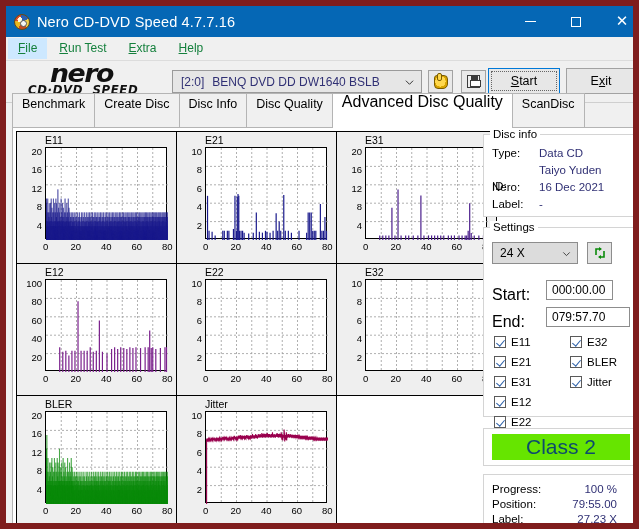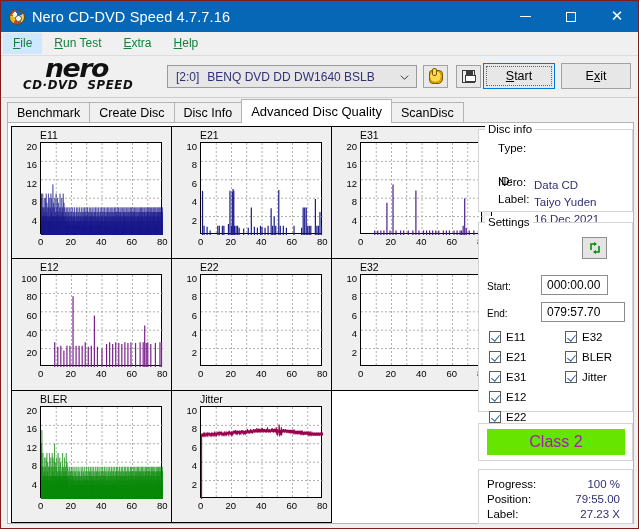--- a/index.html
+++ b/index.html
@@ -7,21 +7,21 @@
     margin: 0; padding: 0;
     width: 639px; height: 529px;
     overflow: hidden;
     font-family: "Liberation Sans", sans-serif;
     background: #f0f0f0;
   }
   #app {
     position: relative;
     width: 639px; height: 529px;
     background: #f0f0f0;
-    border: 1px solid #7f1d1d;
+    border: 6px solid #7f1d1d;
     overflow: hidden;
   }
 
   
   #titlebar {
     position: absolute; left: 0; top: 0;
     width: 639px; height: 31px;
     background: #0567b5;
     display: flex; align-items: center;
   }
@@ -171,35 +171,35 @@
 
   
   #tabstrip {
     position: absolute; left: 6px; top: 99px;
     width: 627px; height: 23px;
     display: flex; align-items: flex-end;
     font-size: 12.5px; color: #000;
   }
   .tab {
     height: 21px;
-    padding: 0 9px;
-    display: flex; align-items: center;
+    padding: 17px 9px;
+    display: flex; align-items: flex-end;
     background: #f0f0f0;
     border: 1px solid #b4b4b4;
     border-bottom: none;
     margin-right: -1px;
     white-space: nowrap;
   }
   .tab.selected {
     height: 24px;
     background: #ffffff;
     border-color: #b4b4b4;
     position: relative;
     z-index: 3;
-    font-size: 13px;
+    font-size: 16px;
   }
 
   
   #content {
     position: absolute; left: 6px; top: 121px;
     width: 627px; height: 402px;
     background: #ffffff;
     border: 1px solid #b4b4b4;
   }
 
@@ -259,42 +259,42 @@
     background: #ffffff;
   }
   .gb-legend {
     position: absolute; top: -7px; left: 6px;
     background: #ffffff;
     padding: 0 3px;
     font-size: 11.5px; color: #000;
   }
   #gb-discinfo { left: 0; top: 4px; width: 155px; height: 83px; }
   .di-row { position: absolute; font-size: 11.5px; }
-  .di-key { left: 8px; color: #000; margin-left: 11px; }
-  .di-val { left: 55px; color: #303074; margin-top: 37px; }
+  .di-key { left: 8px; color: #000; }
+  .di-val { left: 55px; color: #303074; }
 
   #gb-settings { left: 0; top: 97px; width: 155px; height: 190px; }
   #speed-select {
     position: absolute; left: 8px; top: 14px;
     width: 86px; height: 22px;
     background: #dcdcdc;
     border: 1px solid #8d8d8d;
     font-size: 12px; color: #000;
     display: flex; align-items: center;
   }
   #speed-value { margin-left: 7px; }
   #speed-arrow { position: absolute; right: 6px; top: 7px; width: 9px; height: 8px; }
   #btn-refresh {
     position: absolute; left: 103px; top: 14px;
     width: 25px; height: 22px;
     background: #e4e4e4;
     border: 1px solid #8d8d8d;
     display: flex; align-items: center; justify-content: center;
   }
-  .lbl-field { position: absolute; font-size: 10px; color: #000; }
+  .lbl-field { position: absolute; font-size: 16px; color: #000; }
   .txtbox {
     position: absolute;
     height: 20px;
     background: #ffffff;
     border: 1px solid #8d8d8d;
     font-size: 12px; color: #000;
     display: flex; align-items: center; justify-content: flex-start;
     padding-left: 5px;
   }
   .chk-item {
@@ -318,26 +318,26 @@
     border-width: 0 1.6px 1.6px 0;
     transform: rotate(40deg);
   }
 
   #gb-class { left: 0; top: 298px; width: 155px; height: 38px; }
   #class-badge {
     position: absolute; left: 8px; top: 5px;
     width: 138px; height: 26px;
     background: #66e500;
     display: flex; align-items: center; justify-content: center;
-    font-size: 16px; color: #a21caf;
+    font-size: 21px; color: #0c4a6e;
   }
   #gb-status { left: 0; top: 344px; width: 155px; height: 55px; }
   .st-row { position: absolute; font-size: 11.5px; }
   .st-key { left: 8px; color: #000; }
-  .st-val { right: 12px; color: #303074; text-align: center; }
+  .st-val { right: 20px; color: #303074; text-align: center; }
 </style>
 </head>
 <body>
 
 <div id="app">
 
   <div id="titlebar">
     <div id="title-icon"></div>
     <div id="title-text">Nero CD-DVD Speed 4.7.7.16</div>
     <div class="win-btns">
@@ -391,20 +391,23 @@
 
   <div id="tabstrip">
     <div class="tab">
         <span>Benchmark</span>
       </div>
     <div class="tab">
         <span>Create Disc</span>
       </div>
     <div class="tab">
         <span>Disc Info</span>
+      </div>
+    <div class="tab">
+        <span>Disc Quality</span>
       </div>
     <div class="tab selected">
         <span>Advanced Disc Quality</span>
       </div>
     <div class="tab">
         <span>ScanDisc</span>
       </div>
   </div>
 
   <div id="content">
@@ -822,20 +825,26 @@
         <div class="di-row di-val" style="top:29px">Taiyo Yuden</div>
         <div class="di-row di-key" style="top:46px">Nero:</div>
         <div class="di-row di-val" style="top:46px">16 Dec 2021</div>
         <div class="di-row di-key" style="top:63px">Label:</div>
         <div class="di-row di-val" style="top:63px">-</div>
       </div>
 
       <div class="groupbox" id="gb-settings">
         <div class="gb-legend">Settings</div>
 
+        <div id="speed-select">
+          <span id="speed-value">24 X</span>
+          <svg id="speed-arrow" viewBox="0 0 10 10">
+            <path d="M1 3 L5 7 L9 3" fill="none" stroke="#333" stroke-width="1.1"></path>
+          </svg>
+        </div>
 
         <div id="btn-refresh">
           <svg width="14" height="14" viewBox="0 0 14 14">
             <path d="M3 9 L3 3 L8 3" fill="none" stroke="#0a8a0a" stroke-width="1.6"></path>
             <path d="M6 1 L9 3 L6 5 Z" fill="#0a8a0a"></path>
             <path d="M11 5 L11 11 L6 11" fill="none" stroke="#0a8a0a" stroke-width="1.6"></path>
             <path d="M8 9 L5 11 L8 13 Z" fill="#0a8a0a"></path>
           </svg>
         </div>
 

